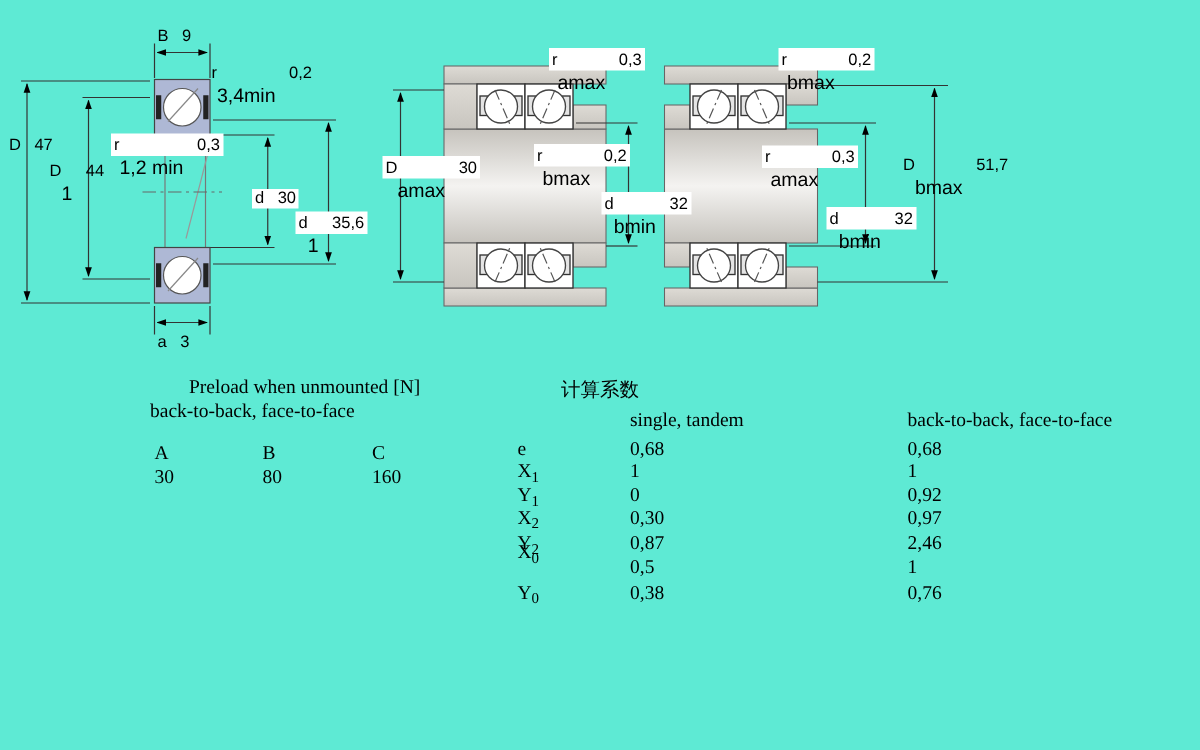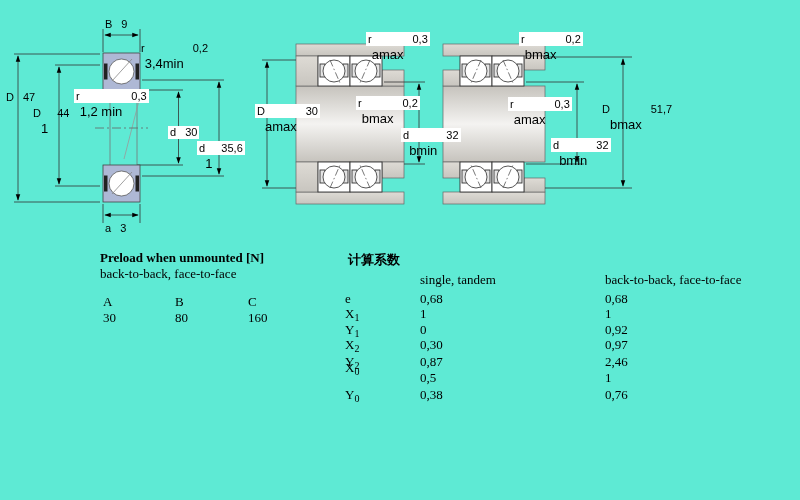--- a/index.html
+++ b/index.html
@@ -6,21 +6,21 @@
   .stage{position:relative;width:800px;height:500px;background:#5eead4;overflow:hidden;
          font-family:"Liberation Sans",sans-serif;}
   svg{position:absolute;left:0;top:0;}
   
   .dim{position:absolute;font:11px "Liberation Sans",sans-serif;color:#000;white-space:nowrap;line-height:13px;}
   .dim.bg{background:#fff;padding:0 2px;}
   .dim .sub{font-size:13px;position:relative;top:16px;}
   .dim .val{margin-left:9px;}
   
   .tbl{position:absolute;font-family:"Liberation Serif",serif;font-size:13px;color:#000;}
-  .t-title{font-weight:bold;white-space:nowrap;}
+  .t-title{font-weight:normal;white-space:nowrap;margin-left:26px;}
   .t-sub{white-space:nowrap;}
   .abs{position:absolute;white-space:nowrap;text-align:right;}
   .f-lbl .sub{font-size:10px;position:relative;top:3px;}
 </style>
 </head>
 <body>
 
 <div class="stage">
 
   <svg width="800" height="245" viewBox="0 0 800 245">

